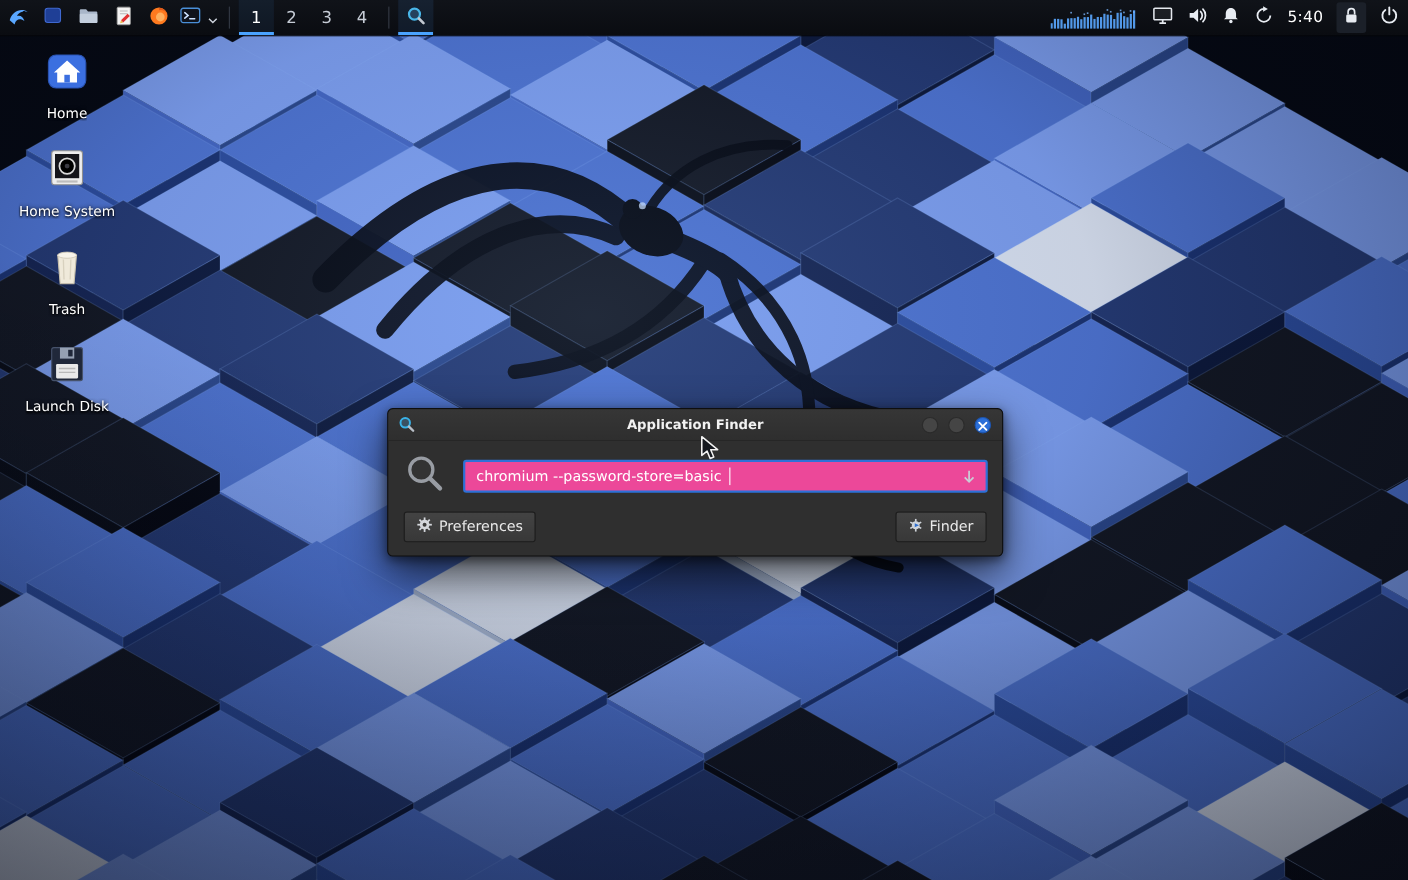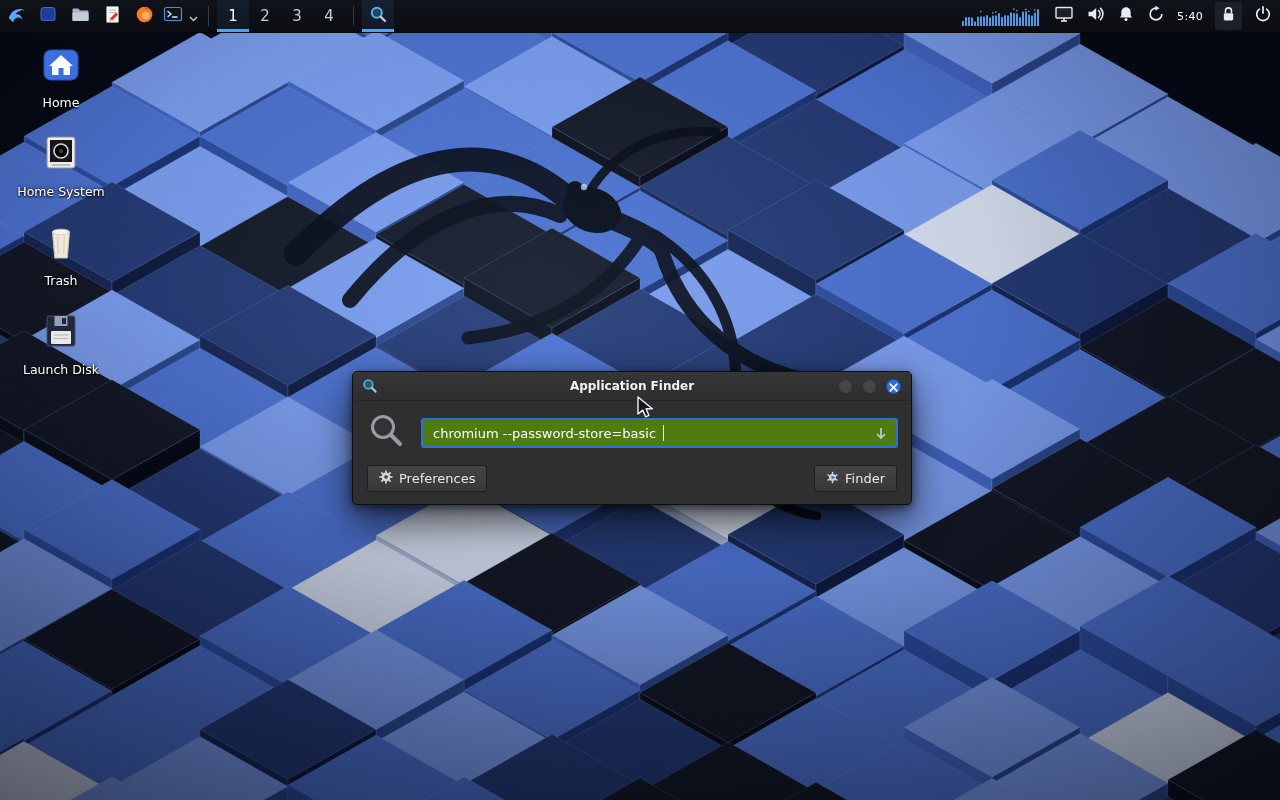--- a/index.html
+++ b/index.html
@@ -23,21 +23,21 @@
   .p-left { display:flex; align-items:stretch; }
   .p-btn { width:32px; display:flex; align-items:center; justify-content:center; cursor:default; }
   .p-btn.narrow { width:26px; }
   .chev { width:14px; display:flex; align-items:center; justify-content:center; }
   .p-sep { width:1px; background:#353b46; margin:6px 8px; }
   .ws { width:32px; display:flex; align-items:center; justify-content:center;
         color:#c6ccd6; font-size:15px; }
   .ws.active { color:#fff; background:rgba(80,160,255,0.08); box-shadow:inset 0 -3px 0 #4aa3ff; }
   .task-active { box-shadow:inset 0 -3px 0 #4aa3ff; background:rgba(80,160,255,0.10); }
   .p-right { margin-left:auto; display:flex; align-items:center; gap:12px; padding-right:8px; }
-  .clock { color:#ffffff; font-size:11px; letter-spacing:0.3px; }
+  .clock { color:#ffffff; font-size:14px; letter-spacing:0.3px; }
   .lock-wrap { background:#1b2029; border-radius:3px; padding:3px 5px; display:flex; align-items:center; }
 
   
   #desktop-icons { position:absolute; left:8px; top:44px; width:106px; z-index:5;
     display:flex; flex-direction:column; gap:23px;text-align:center; }
   .dicon { display:flex; flex-direction:column; align-items:center; gap:5px; }
   .dicon .dlabel { color:#fff; font-size:12.5px; max-width:104px; white-space:nowrap;
     overflow:hidden; text-overflow:ellipsis;
     text-shadow:0 1px 2px #000, 0 0 4px rgba(0,0,0,0.9); }
 
@@ -50,21 +50,21 @@
     border-bottom:1px solid #262626; }
   .tb-title { position:absolute; left:0; right:0; text-align:center; font-size:12px;
     font-weight:bold; color:#f2f2f2; pointer-events:none; }
   .tb-icon { margin-left:9px; z-index:2; display:flex; }
   .tb-btns { margin-left:auto; display:flex; gap:9px; padding-right:10px; z-index:2; }
   .cbtn { width:15px; height:15px; border-radius:50%; }
   .cbtn.plain { background:#454545; border:1px solid #2b2b2b; }
   .cbtn.close { background:#2b6fd8; border:1px solid #1d54ad; display:flex;
     align-items:center; justify-content:center; }
   .dlg-body { display:flex; align-items:center; gap:15px; padding:11px 13px 8px 15px; }
-  .search-input { flex:1; height:30px; background:#4d7c0f; border:2px solid #2d71d8;
+  .search-input { flex:1; height:30px; background:#ec4899; border:2px solid #2d71d8;
     border-radius:3px; display:flex; align-items:center; padding:0 8px 0 10px;
     color:#fff; font-size:13px; }
   .search-input .value { white-space:pre; }
   .caret { width:1px; height:16px; background:#fff; margin-left:3px; }
   .combo-arrow { margin-left:auto; display:flex; }
   .dlg-actions { display:flex; justify-content:space-between; 
     padding:3px 14px 12px; }
   .gtk-btn { display:flex; align-items:center; gap:6px;
     background:linear-gradient(#434343,#383838); border:1px solid #1d1d1d;
     border-radius:3px; color:#e9e9e9; font-size:13px; padding:4px 11px; cursor:default; }

